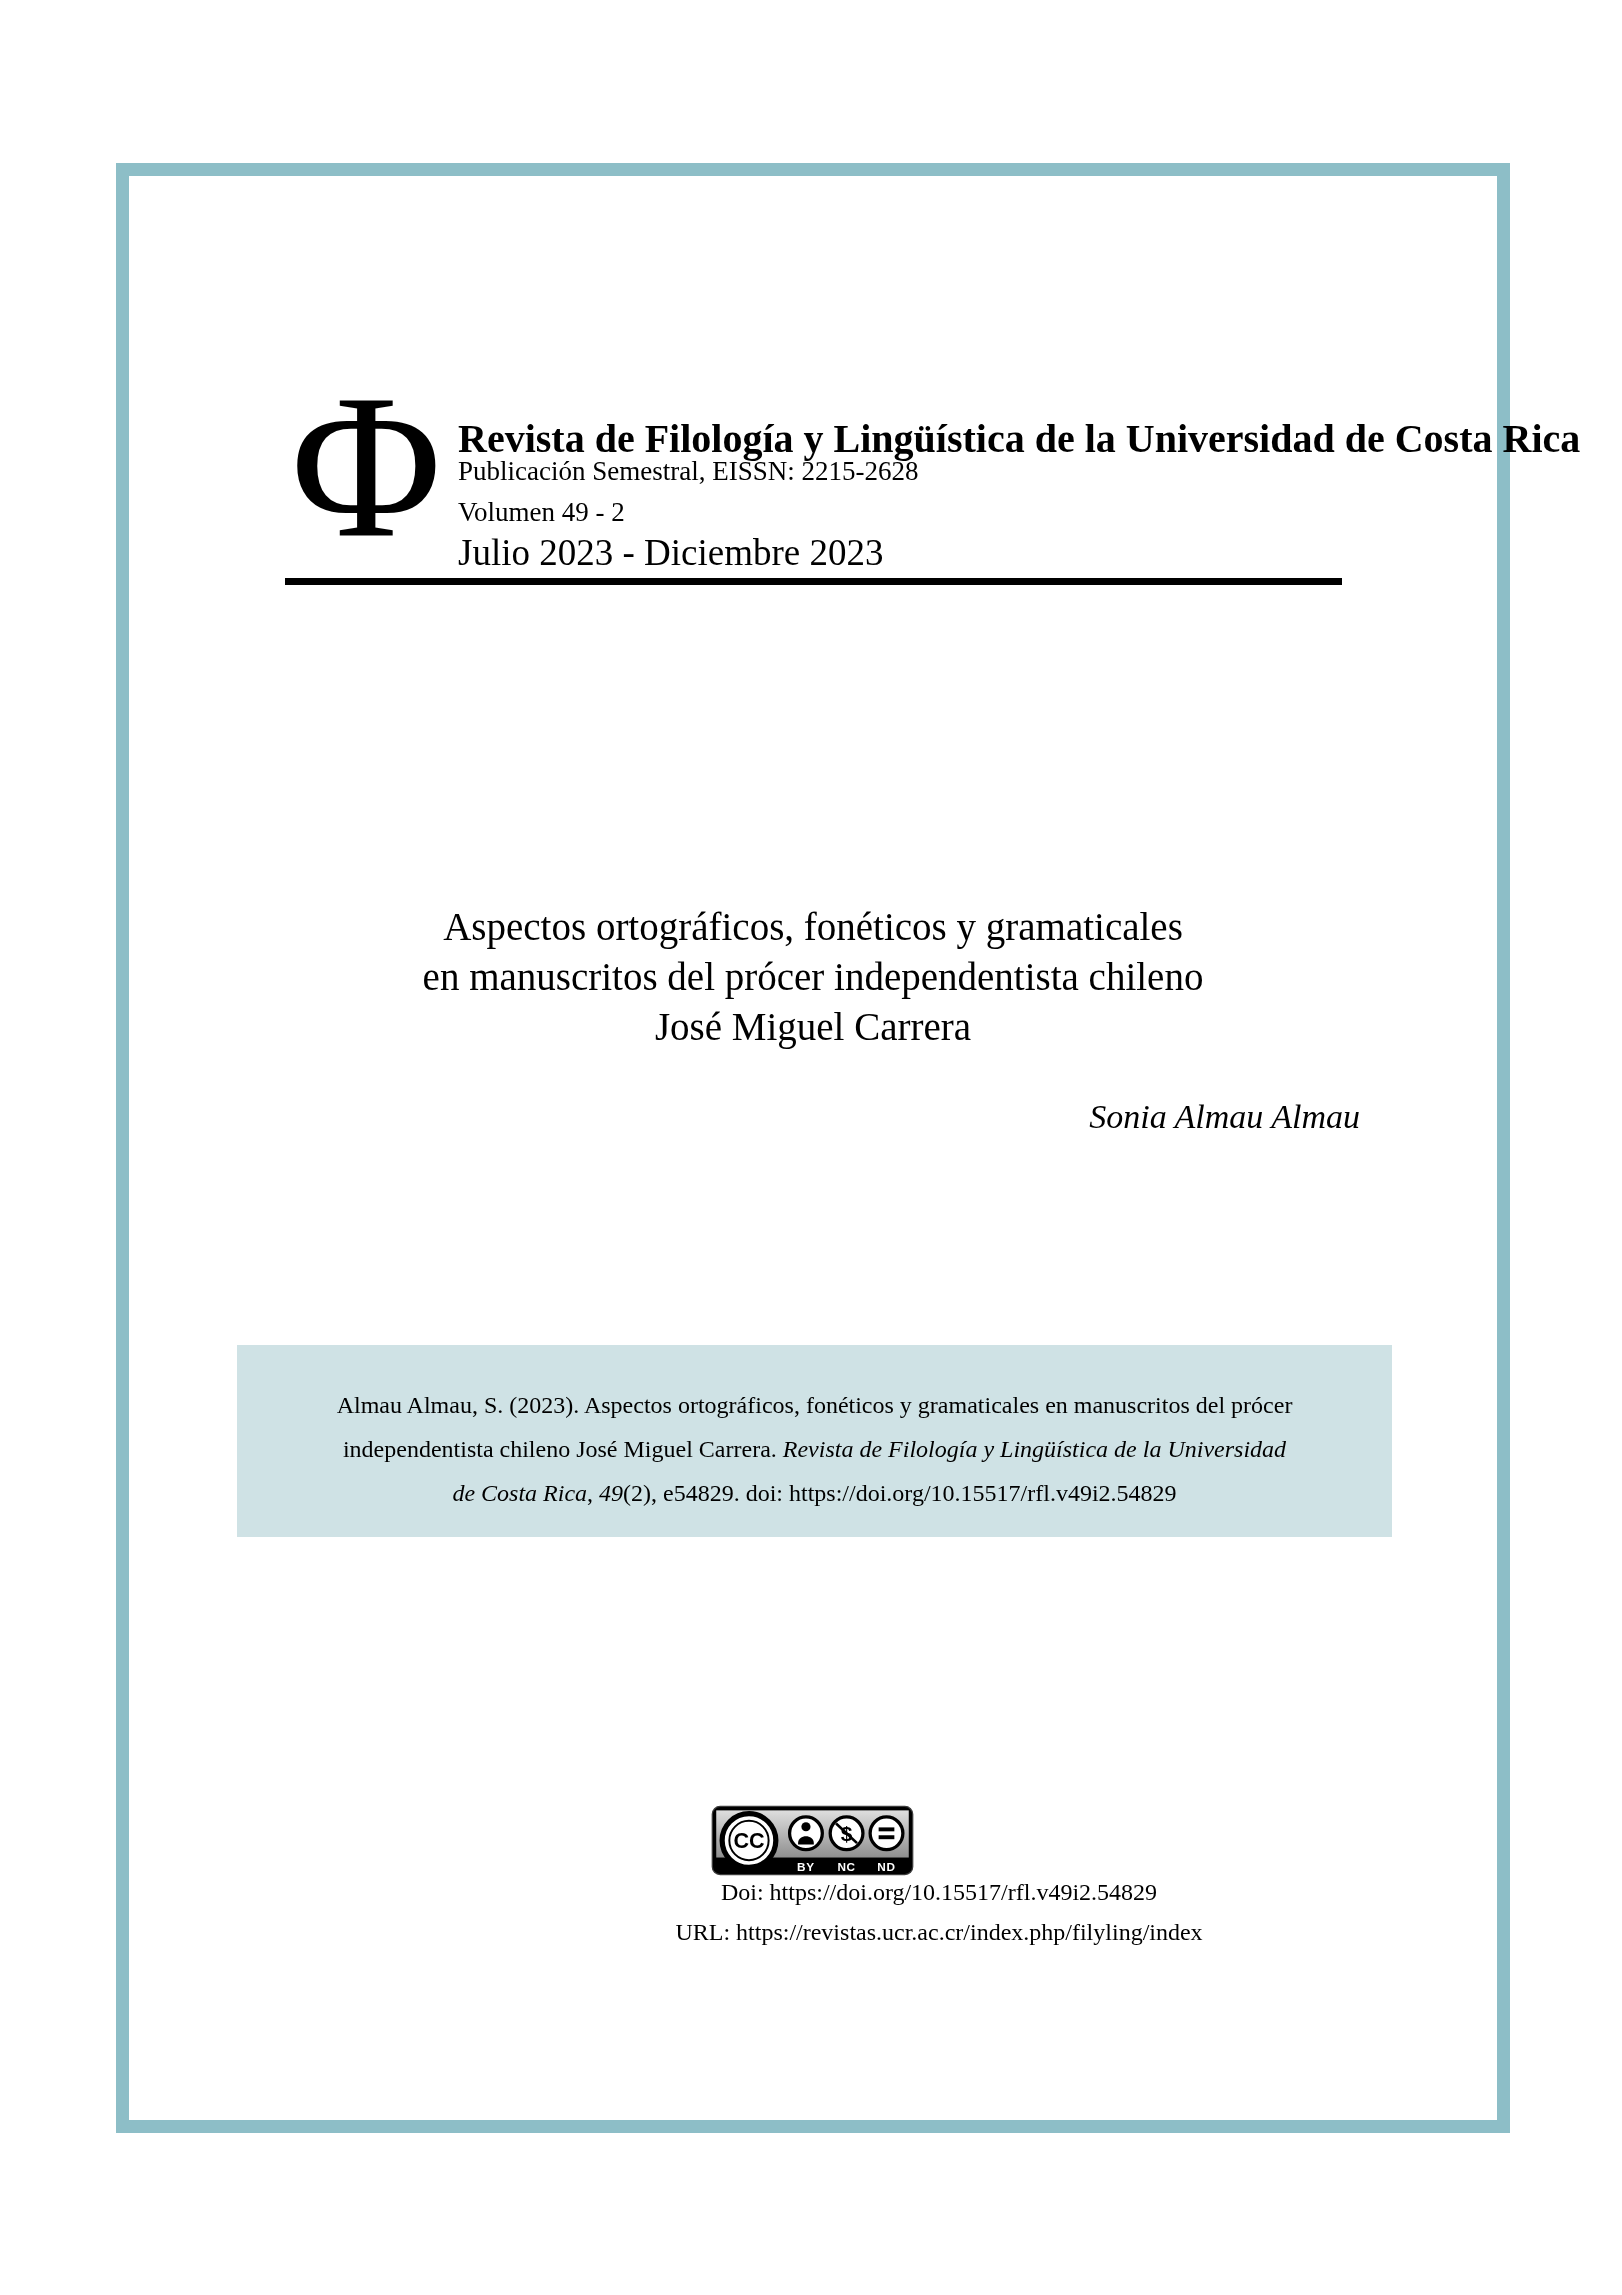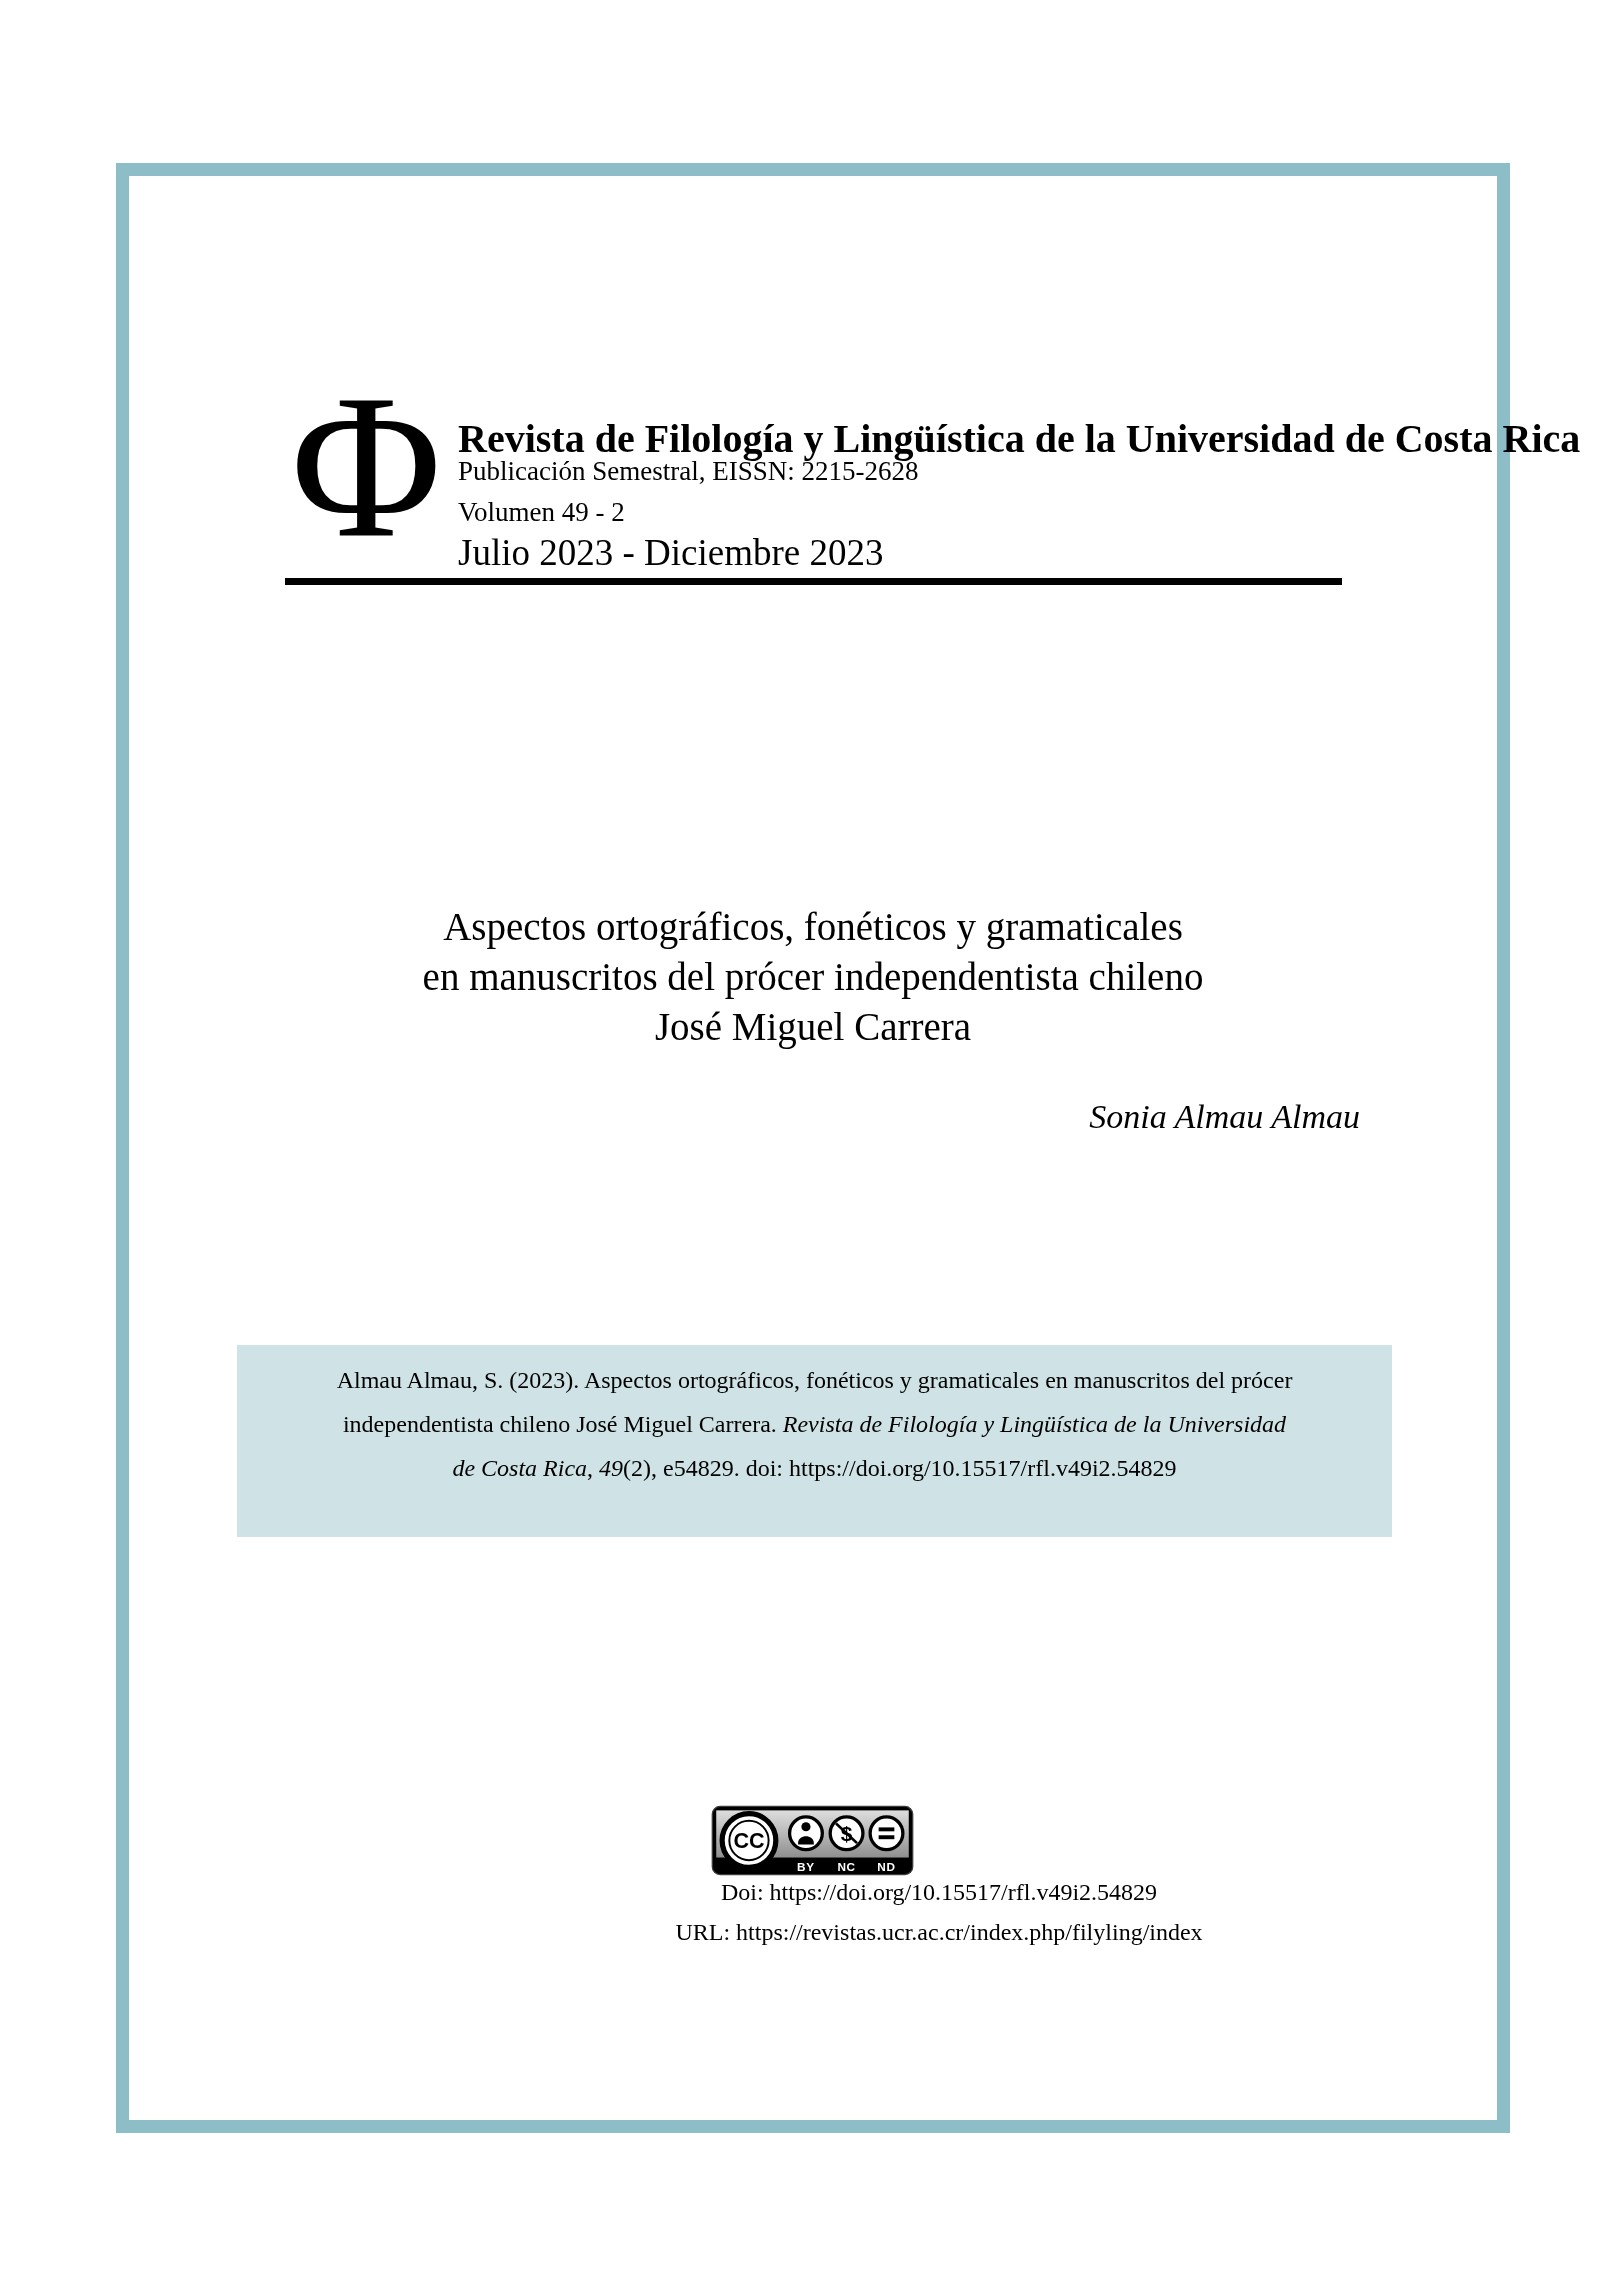--- a/index.html
+++ b/index.html
@@ -53,21 +53,21 @@
     text-align:right;
     font-size:34px;
     font-style:italic;
   }
   .citebox{
     position:absolute;
     left:237px; top:1345px;
     width:1155px; height:192px;
     background:#cfe2e5;
     box-sizing:border-box;
-    padding-top:13px;
+    padding-top:38px;
     text-align:center;
     font-size:24px;
     line-height:44px;
   }
   .citebox .it{font-style:italic;}
   .badge{
     position:absolute;
     left:711px; top:1805px;
     width:220px; height:71px;
   }

